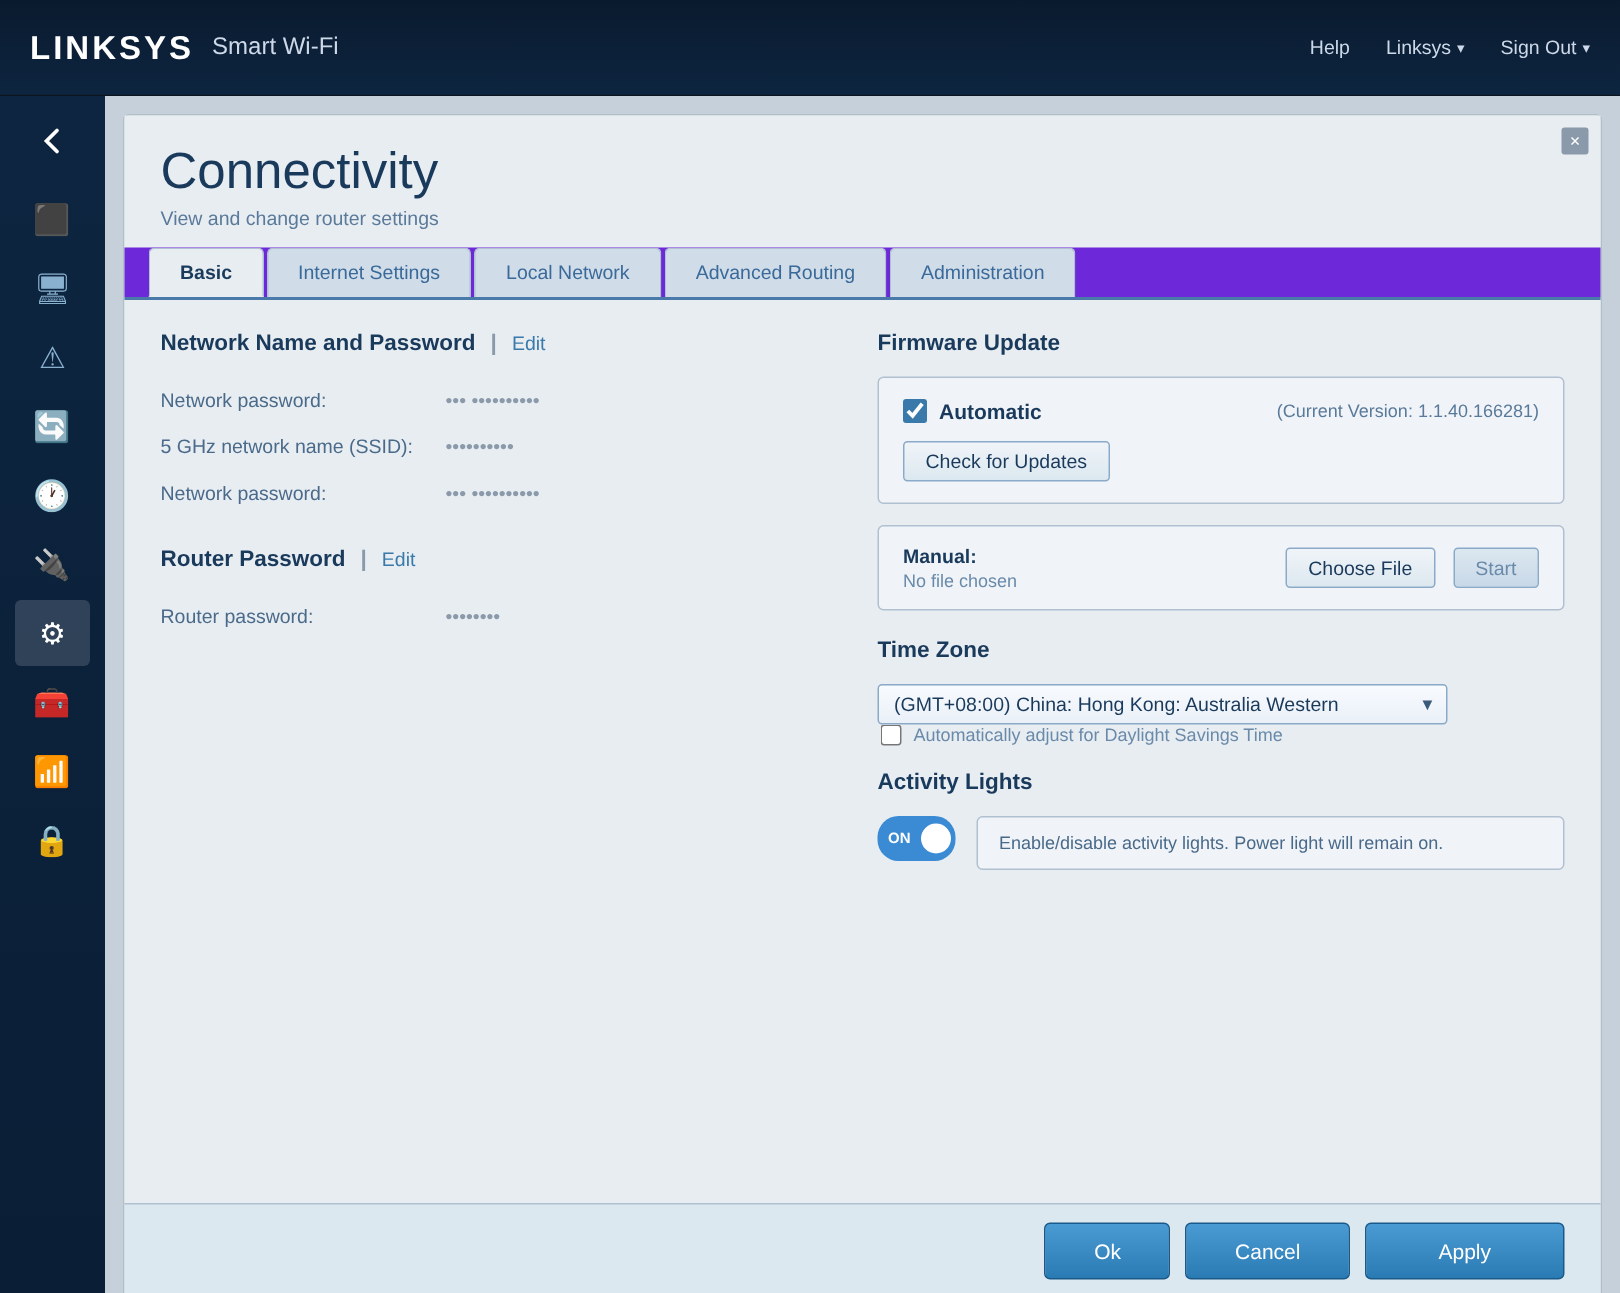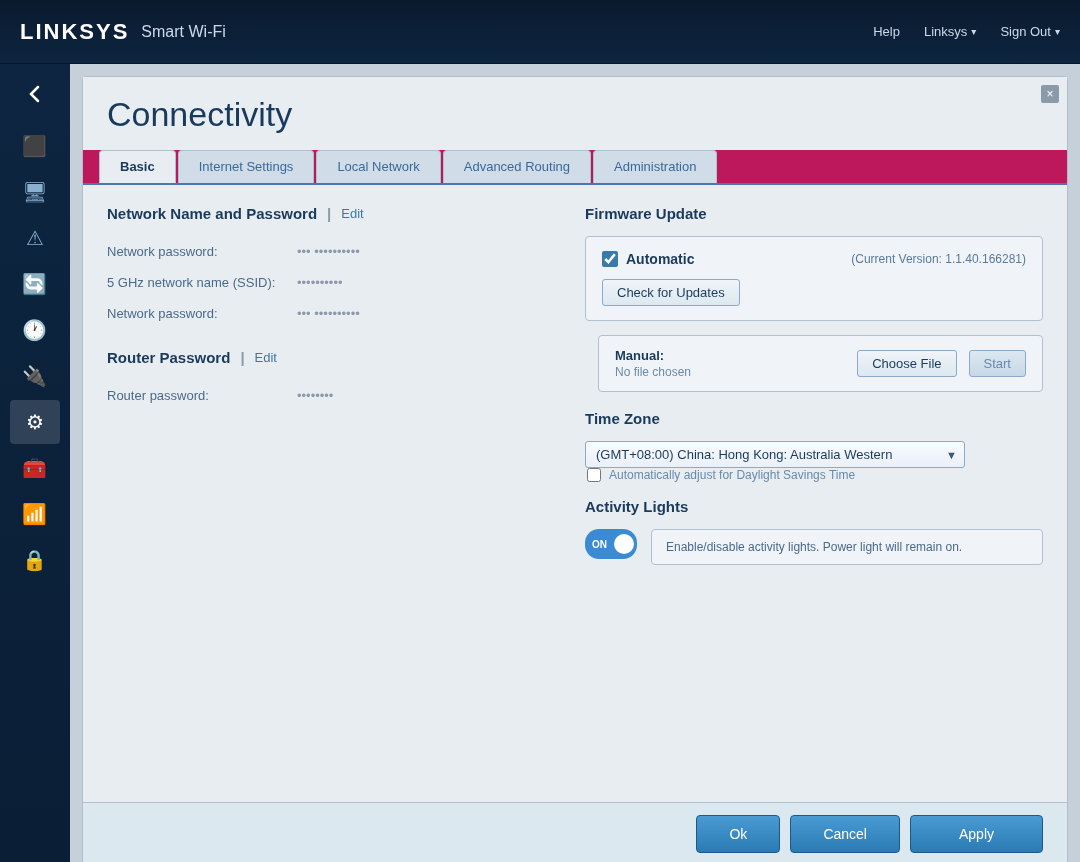--- a/index.html
+++ b/index.html
@@ -154,21 +154,21 @@
     }
     .dialog-subtitle {
       font-size: 13px;
       color: #5a7a9a;
     }
 
     
     .tabs {
       display: flex;
       padding: 0 16px;
-      background: #be185d;
+      background: #6d28d9;
       border-bottom: none;
       gap: 2px;
     }
     .tab {
       padding: 8px 20px;
       font-size: 13px;
       color: #3a6a9a;
       background: #d0dce8;
       border: 1px solid #b0c0d0;
       border-bottom: none;
@@ -279,21 +279,20 @@
     }
 
     .manual-box {
       border: 1px solid #b0c0d0;
       border-radius: 4px;
       padding: 12px 16px;
       background: #f0f4f8;
       display: flex;
       align-items: center;
       gap: 12px;
-      margin-left: 13px;
     }
     .manual-info {
       flex: 1;
     }
     .manual-label {
       font-size: 13px;
       font-weight: bold;
       color: #1a3a5c;
       margin-bottom: 2px;
     }
@@ -518,20 +517,21 @@
       <span class="sidebar-icon">🔒</span>
     </div>
   </div>
 
   <div class="content-area">
     <div class="dialog">
       <button class="dialog-close">×</button>
 
       <div class="dialog-header">
         <div class="dialog-title">Connectivity</div>
+        <div class="dialog-subtitle">View and change router settings</div>
       </div>
 
       <div class="tabs">
         <div class="tab active">Basic</div>
         <div class="tab">Internet Settings</div>
         <div class="tab">Local Network</div>
         <div class="tab">Advanced Routing</div>
         <div class="tab">Administration</div>
       </div>
 

